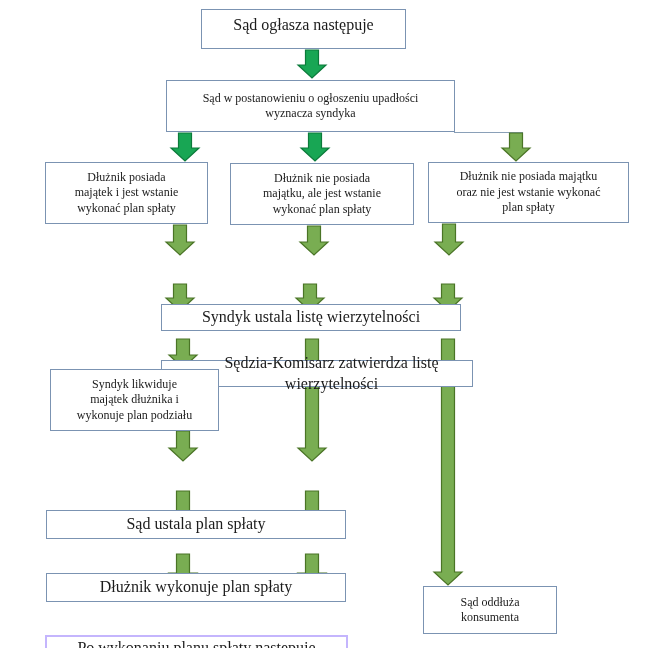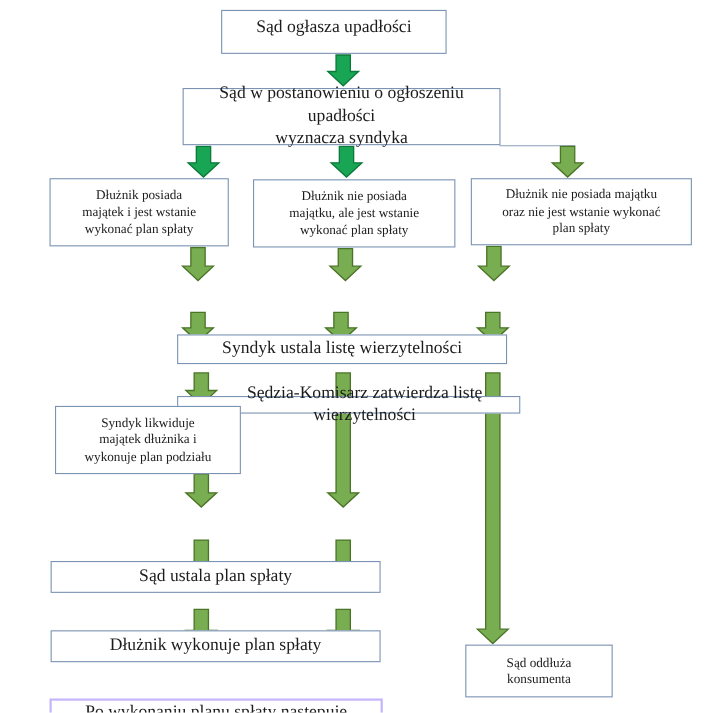--- a/index.html
+++ b/index.html
@@ -29,26 +29,26 @@
     justify-content: center;
     text-align: center;
     font-size: 12px;
     line-height: 1.28;
     padding: 2px 5px;
   }
   .node .lbl { white-space: pre-line; }
   .node.final { border: 2px solid #c4b5fd; font-family: Liberation Serif, serif; }
   .wide { font-size: 16px; margin-top: 48px; }
   #n1  { left: 201px; top: 9px;   width: 205px; height: 40px; align-items: flex-start; padding-top: 5px; font-size: 16px; }
-  #n2  { left: 166px; top: 80px;  width: 289px; height: 52px; font-size: 16px; }
+  #n2  { left: 166px; top: 80px;  width: 289px; height: 52px; font-size: 12px; }
   #n3a { left: 45px;  top: 162px; width: 163px; height: 62px; }
   #n3b { left: 230px; top: 163px; width: 184px; height: 62px; }
   #n3c { left: 428px; top: 162px; width: 201px; height: 61px; }
   #n4  { left: 161px; top: 256px; width: 300px; height: 27px; }
-  #n5  { left: 161px; top: 312px; width: 312px; height: 16px; padding-left: 34px; }
+  #n5  { left: 161px; top: 312px; width: 312px; height: 27px; padding-left: 34px; }
   #n6  { left: 50px;  top: 369px; width: 169px; height: 62px; }
   #n7  { left: 46px;  top: 462px; width: 300px; height: 29px; }
   #n8  { left: 46px;  top: 525px; width: 300px; height: 29px; }
   #n9  { left: 45px;  top: 587px; width: 303px; height: 46px; }
   #n10 { left: 423px; top: 586px; width: 134px; height: 48px; text-align: center; }
 </style>
 </head>
 <body>
 
 <div class="canvas">
@@ -69,21 +69,21 @@
       <polygon points="305.5,339 318.5,339 318.5,448 326,448 312,461 298,448 305.5,448" fill="#79ad52" stroke="#4a7426" stroke-width="1.2"></polygon>
       <polygon points="441.5,339 454.5,339 454.5,572 462,572 448,585 434,572 441.5,572" fill="#79ad52" stroke="#4a7426" stroke-width="1.2"></polygon>
       <polygon points="176.5,431 189.5,431 189.5,448 197,448 183,461 169,448 176.5,448" fill="#79ad52" stroke="#4a7426" stroke-width="1.2"></polygon>
       <polygon points="176.5,491 189.5,491 189.5,511 197,511 183,524 169,511 176.5,511" fill="#79ad52" stroke="#4a7426" stroke-width="1.2"></polygon>
       <polygon points="305.5,491 318.5,491 318.5,511 326,511 312,524 298,511 305.5,511" fill="#79ad52" stroke="#4a7426" stroke-width="1.2"></polygon>
       <polygon points="176.5,554 189.5,554 189.5,573 197,573 183,586 169,573 176.5,573" fill="#79ad52" stroke="#4a7426" stroke-width="1.2"></polygon>
       <polygon points="305.5,554 318.5,554 318.5,573 326,573 312,586 298,573 305.5,573" fill="#79ad52" stroke="#4a7426" stroke-width="1.2"></polygon>
     </svg>
 
   <div class="node" id="n1">
-    <span class="lbl">Sąd ogłasza upadłości</span>
+    <span class="lbl">Sąd ogłasza następuje</span>
   </div>
 
   <div class="node" id="n2">
     <span class="lbl">Sąd w postanowieniu o ogłoszeniu upadłości
 wyznacza syndyka</span>
   </div>
 
   <div class="node" id="n3a">
     <span class="lbl">Dłużnik posiada
 majątek i jest wstanie

